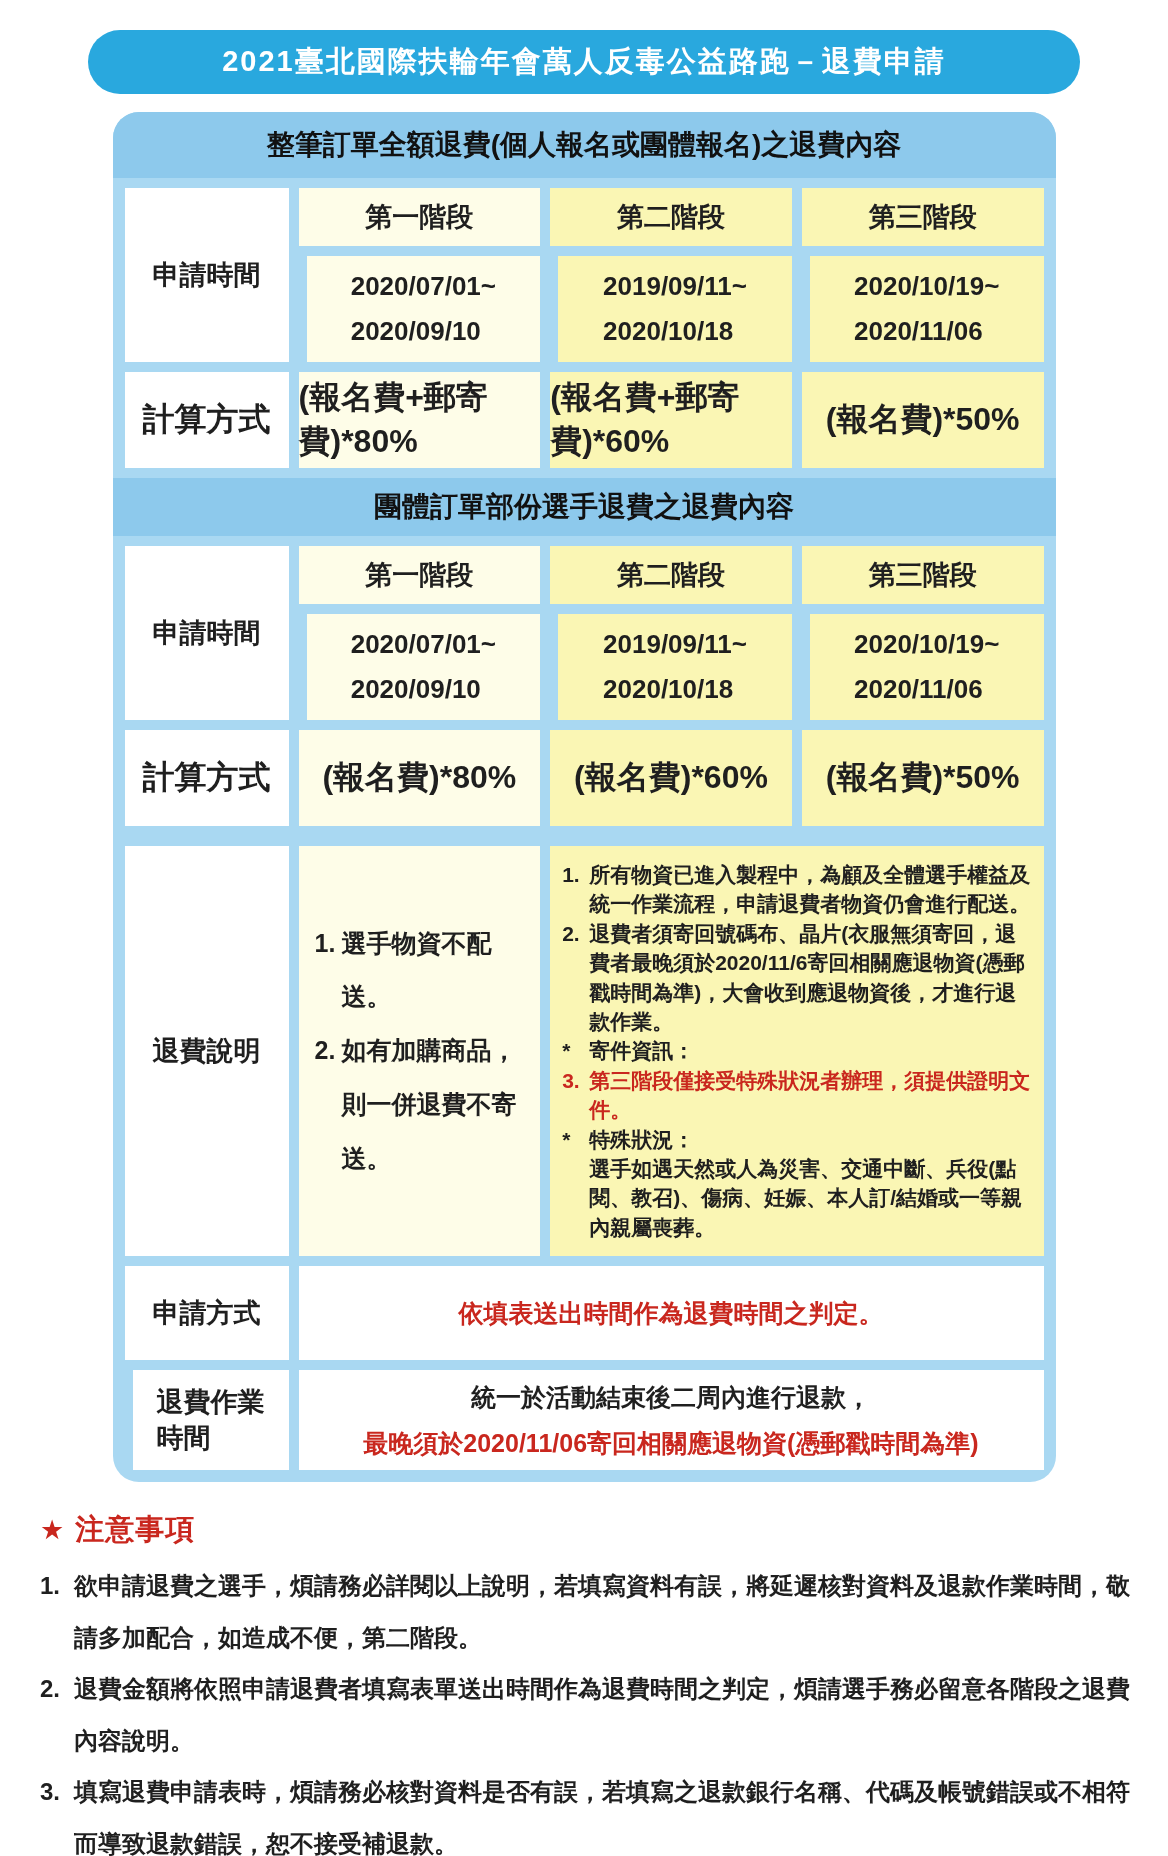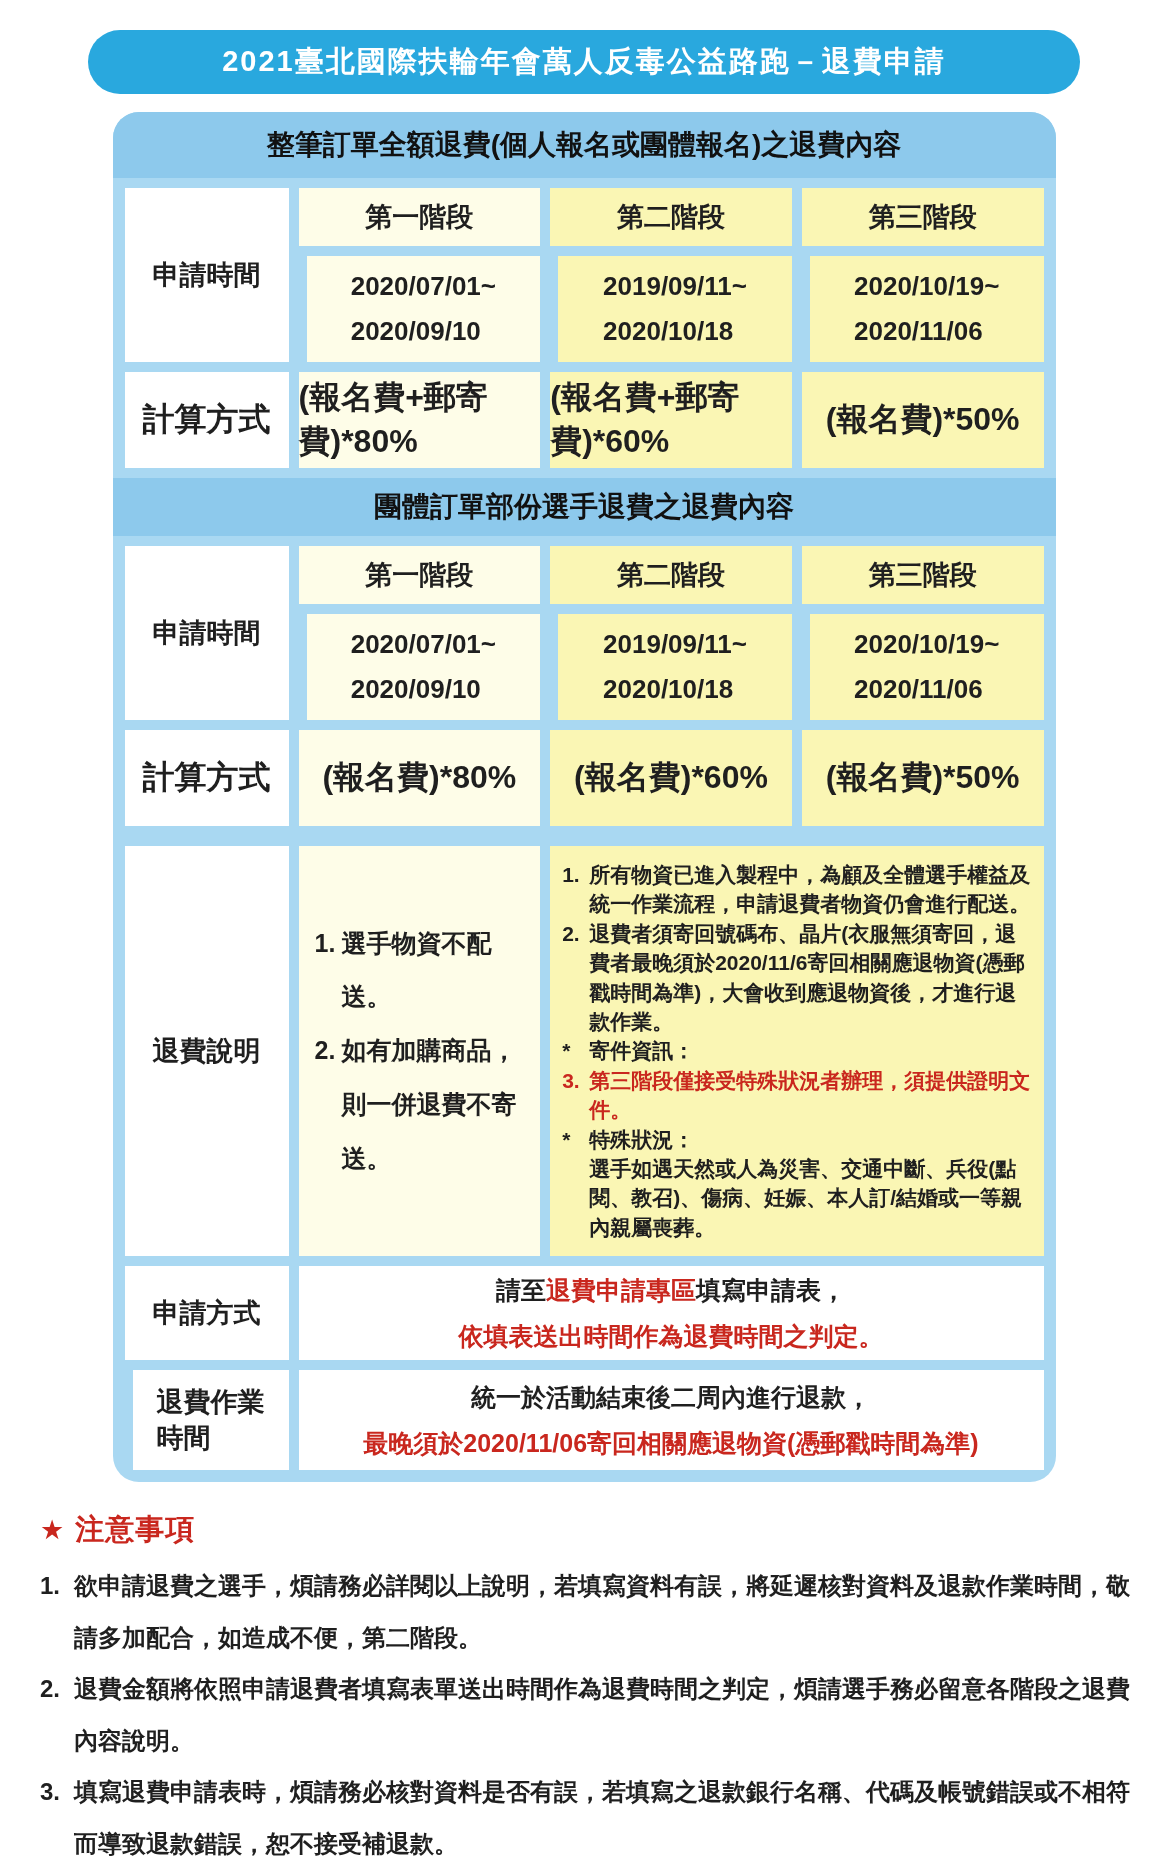--- a/index.html
+++ b/index.html
@@ -168,23 +168,20 @@
           <span class="t">特殊狀況：</span>
         </div>
         <div class="li">
           <span class="m"></span>
           <span class="t">選手如遇天然或人為災害、交通中斷、兵役(點閱、教召)、傷病、妊娠、本人訂/結婚或一等親內親屬喪葬。</span>
         </div>
       </div>
 
       <div class="cell lbl h-apply">申請方式</div>
       <div class="cell white span3 h-apply center-lines">
-        <div>
-          <span>請至</span><span class="red">退費申請專區</span><span>填寫申請表，</span>
-        </div>
         <div class="red">依填表送出時間作為退費時間之判定。</div>
       </div>
 
       <div class="cell lbl h-sched pre">退費作業
 時間</div>
       <div class="cell white span3 h-sched center-lines">
         <div>統一於活動結束後二周內進行退款，</div>
         <div class="red">最晚須於2020/11/06寄回相關應退物資(憑郵戳時間為準)</div>
       </div>
 

